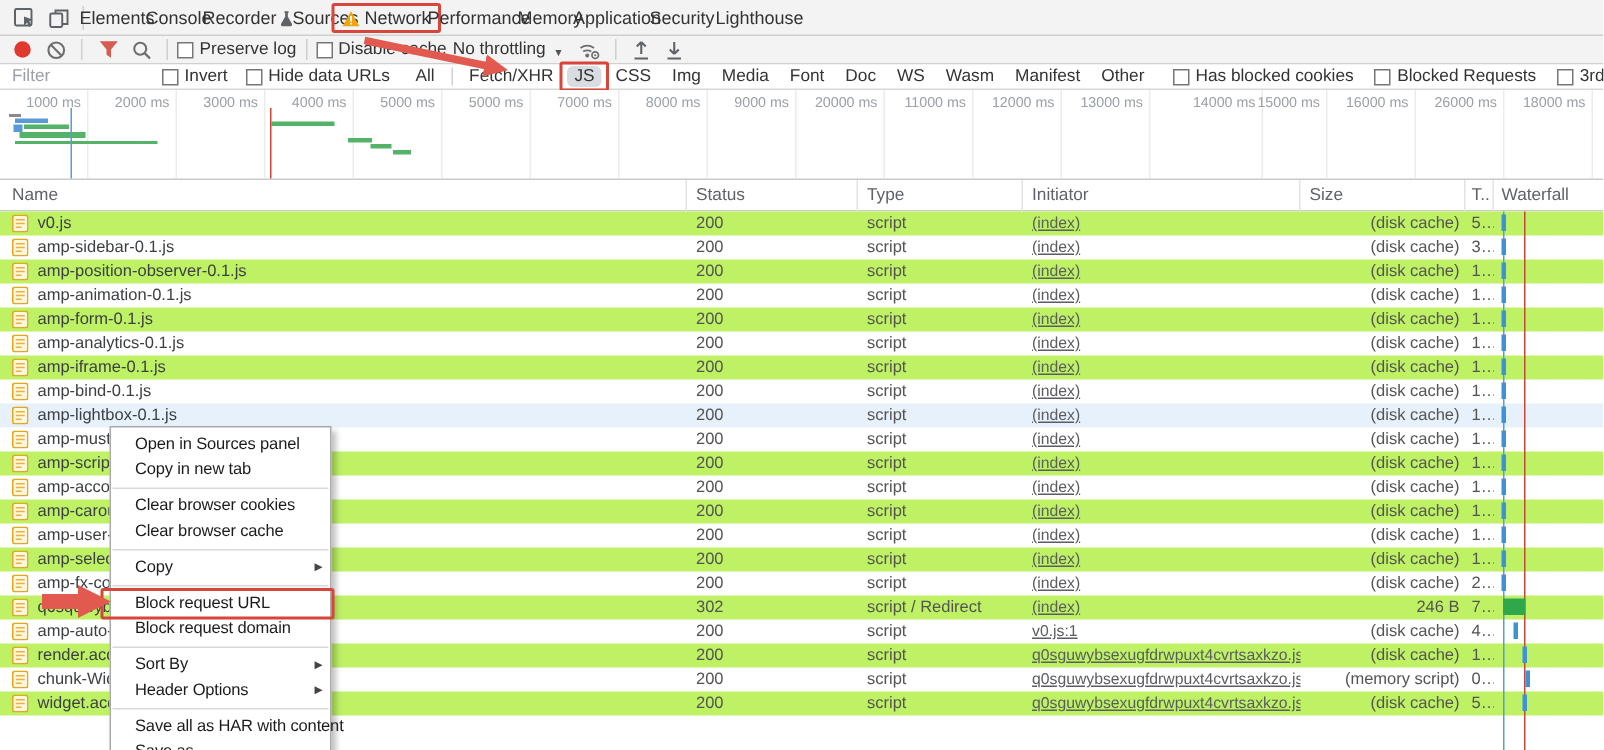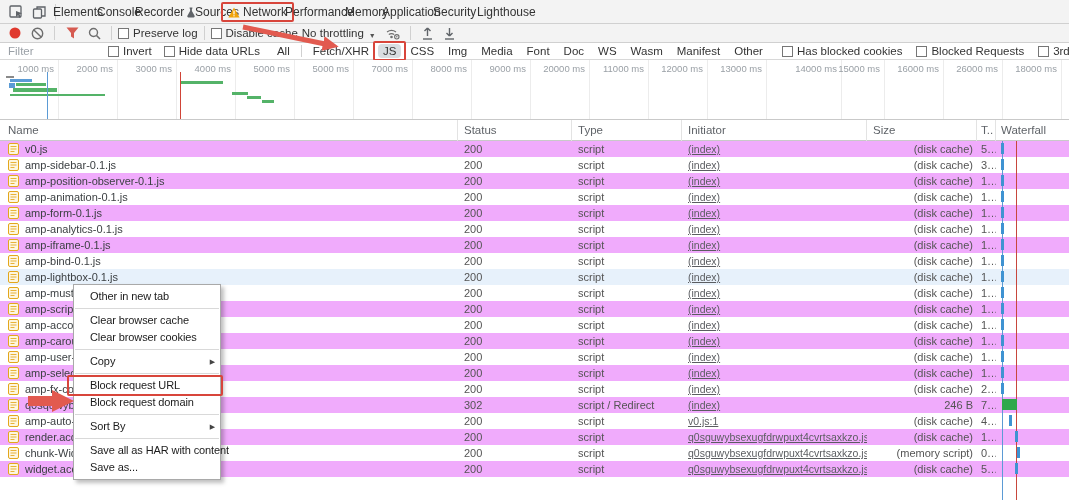--- a/index.html
+++ b/index.html
@@ -51,21 +51,21 @@
   
   .grid-head { position:absolute; left:0; top:120px; width:1069px; height:21px; background:#fff;
     border-bottom:1px solid #c9c9c9; font-size:11.5px; color:#5f6368; }
   .grid-head span { position:absolute; top:4px; white-space:nowrap; }
   .col-seps { position:absolute; left:0; top:120px; width:1069px; height:380px; pointer-events:none; }
   .col-seps i { position:absolute; top:0; bottom:0; width:1px; background:#e3e3e3; }
 
   .rows-wrap { position:absolute; left:0; top:141px; width:1069px; height:359px; background:#fff; }
   .row { display:grid; grid-template-columns:458px 114px 110px 185px 110px 19px 73px;
     height:16px; line-height:16px; font-size:11px; color:#545454; }
-  .row.alt { background:#f0abfc; }
+  .row.alt { background:#bef264; }
   .row.selected { background:#e7f1fb; }
   .c { overflow:hidden; white-space:nowrap; }
   .c.name { display:flex; align-items:center; padding-left:8px; color:#3c4043; }
   .fico { display:inline-flex; margin-right:6px; flex:0 0 auto; }
   .c.status,.c.type { padding-left:6px; }
   .c.init { padding-left:6px; font-size:10.5px; }
   .ilink { text-decoration:underline; color:#5b5d61; cursor:pointer; }
   .c.size { text-align:right; padding-right:4px; }
   .c.time { padding-left:4px; }
   .c.wf { position:relative; }
@@ -775,31 +775,33 @@
     <div class="c init"><span class="ilink">q0sguwybsexugfdrwpuxt4cvrtsaxkzo.js:1</span></div>
     <div class="c size">(disk cache)</div>
     <div class="c time">5…</div>
     <div class="c wf">
           <span class="wf-mark" style="left: 19px; width: 3px; background: rgb(63, 147, 210);"></span>
         </div>
   </div>
     </div>
 
   <div class="ctx-menu" id="ctx-menu">
-      <div class="mi">Other in new tab</div>
+      <div class="mi">Open in Sources panel</div>
+      <div class="mi">Copy in new tab</div>
       <div class="msep"></div>
+      <div class="mi">Clear browser cookies</div>
       <div class="mi">Clear browser cache</div>
-      <div class="mi">Clear browser cookies</div>
       <div class="msep"></div>
       <div class="mi">Copy<span class="sub">▶</span></div>
       <div class="msep"></div>
       <div class="mi">Block request URL<span class="anno-box" style="inset: -2px -3px -2px -7px;"></span></div>
       <div class="mi">Block request domain</div>
       <div class="msep"></div>
       <div class="mi">Sort By<span class="sub">▶</span></div>
+      <div class="mi">Header Options<span class="sub">▶</span></div>
       <div class="msep"></div>
       <div class="mi">Save all as HAR with content</div>
       <div class="mi">Save as...</div>
     </div>
 
   <svg class="anno-svg" width="1069" height="500">
     <defs>
       <marker id="ah" markerWidth="3.2" markerHeight="3" refX="0.4" refY="1.5" orient="auto">
         <path d="M0,0 L3.2,1.5 L0,3 Z" fill="#e25a4f"></path>
       </marker>

